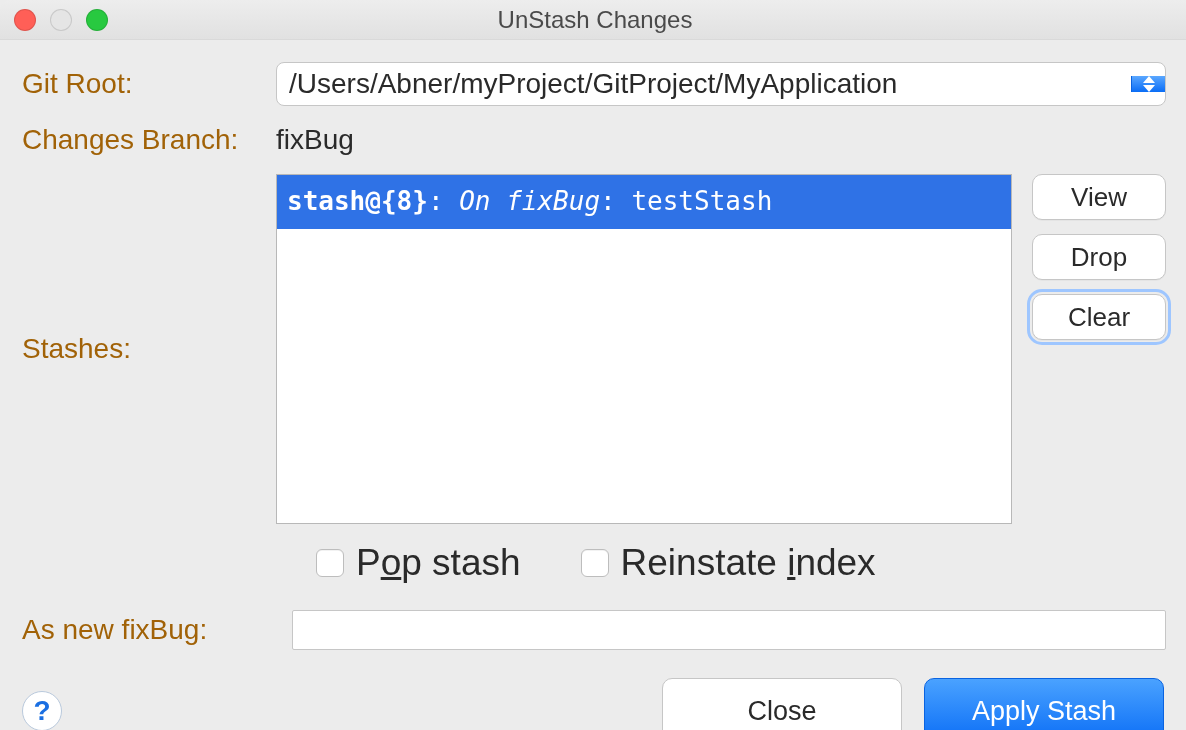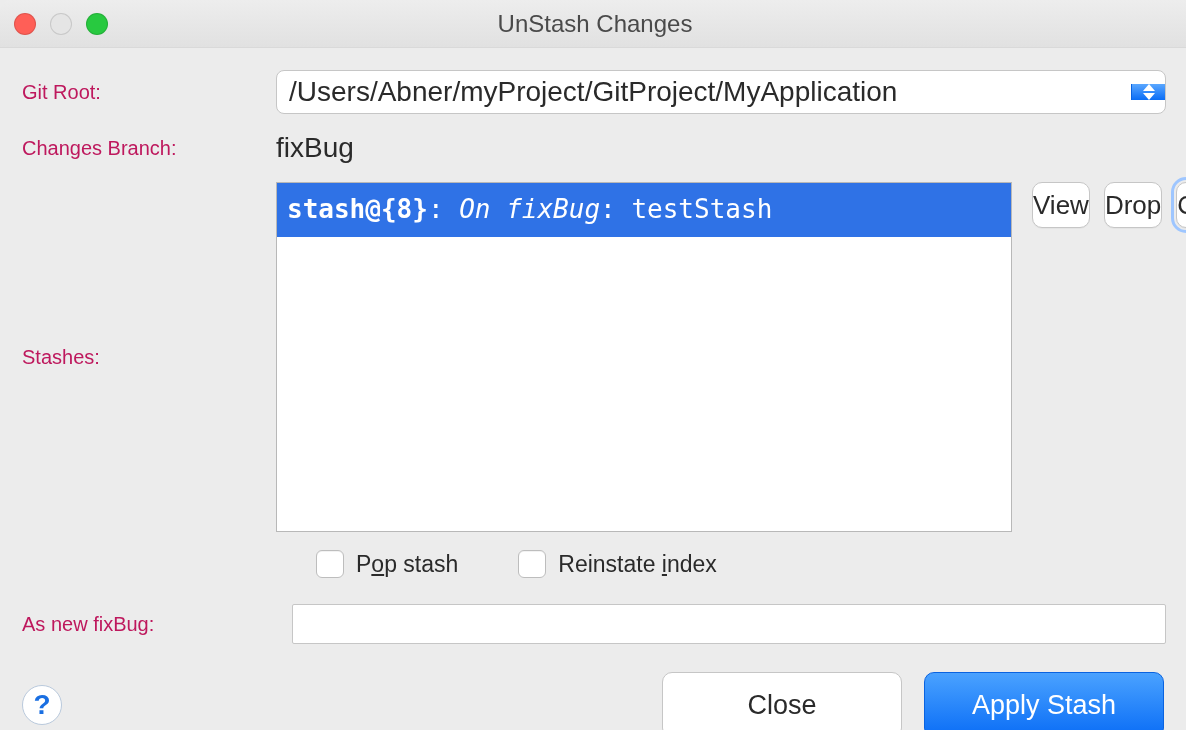--- a/index.html
+++ b/index.html
@@ -7,21 +7,21 @@
       font-family: -apple-system, "Helvetica Neue", Helvetica, Arial, sans-serif;
       background: #ececec;
       width: 1186px;
       height: 730px;
       overflow: hidden;
       font-size: 26px;
       color: #262626;
     }
     
     .titlebar {
-      height: 48px;
+      height: 40px;
       background: linear-gradient(#ededed, #e1e1e1);
       display: flex;
       align-items: center;
       padding: 0 14px;
       border-bottom: 1px solid #d9d9d9;
       border-top-left-radius: 10px;
     }
     .traffic-lights {
       display: flex;
       gap: 14px;
@@ -38,21 +38,21 @@
       flex: 1;
       text-align: center;
       font-size: 24px;
       color: #4a4a4a;
       margin-left: -90px; 
     }
     .dialog-body {
       padding: 22px 20px 0 22px;
     }
     .row { display: flex; align-items: flex-start; margin-bottom: 12px; }
-    .label-col { width: 254px; font-size: 20px; color: #be185d; line-height: 44px; }
+    .label-col { width: 254px; font-size: 28px; color: #a16207; line-height: 44px; }
     .value-col  { flex: 1; font-size: 28px; color: #2a2a2a; line-height: 44px; }
     
     .select {
       display: flex;
       align-items: center;
       border: 1px solid #c6c6c6;
       border-radius: 8px;
       height: 44px;
       background: #fff;
       overflow: hidden;
@@ -91,21 +91,21 @@
     }
     .stash-item {
       font-family: Menlo, Consolas, monospace;
       font-size: 26px;
       padding: 4px 10px 6px 10px;
       white-space: nowrap;
     }
     .stash-item.selected { background: #2f72e6; color: #fff; }
     .stash-item .stash-name { font-weight: 700; }
     .stash-item .stash-branch { font-style: italic; }
-    .side-buttons { display: flex; gap: 14px; width: 134px; }
+    .side-buttons { display: flex; flex-direction: column; gap: 14px; width: 134px; }
     .btn {
       font-size: 26px;
       background: #fff;
       border: 1px solid #c6c6c6;
       border-radius: 10px;
       height: 46px;
       cursor: pointer;
       color: #2a2a2a;
       box-shadow: 0 1px 0 rgba(0,0,0,.03);
     }
@@ -117,21 +117,21 @@
       display: flex;
       gap: 60px;
       margin-top: 18px;
       align-items: center;
       margin-left: 294px;
     }
     .cb {
       display: inline-flex;
       align-items: center;
       gap: 12px;
-      font-size: 23px;
+      font-size: 37px;
       cursor: pointer;
       color: #2a2a2a;
     }
     .box {
       width: 28px; height: 28px; border-radius: 6px; background: #fff;
       border: 1.5px solid #bdbdbd;
       box-shadow: inset 0 1px 0 rgba(0,0,0,.05);
     }
     .und { text-decoration: underline; text-underline-offset: 2px; }
     .new-branch-row { margin-top: 26px; display: flex; align-items: center; gap: 16px; }

